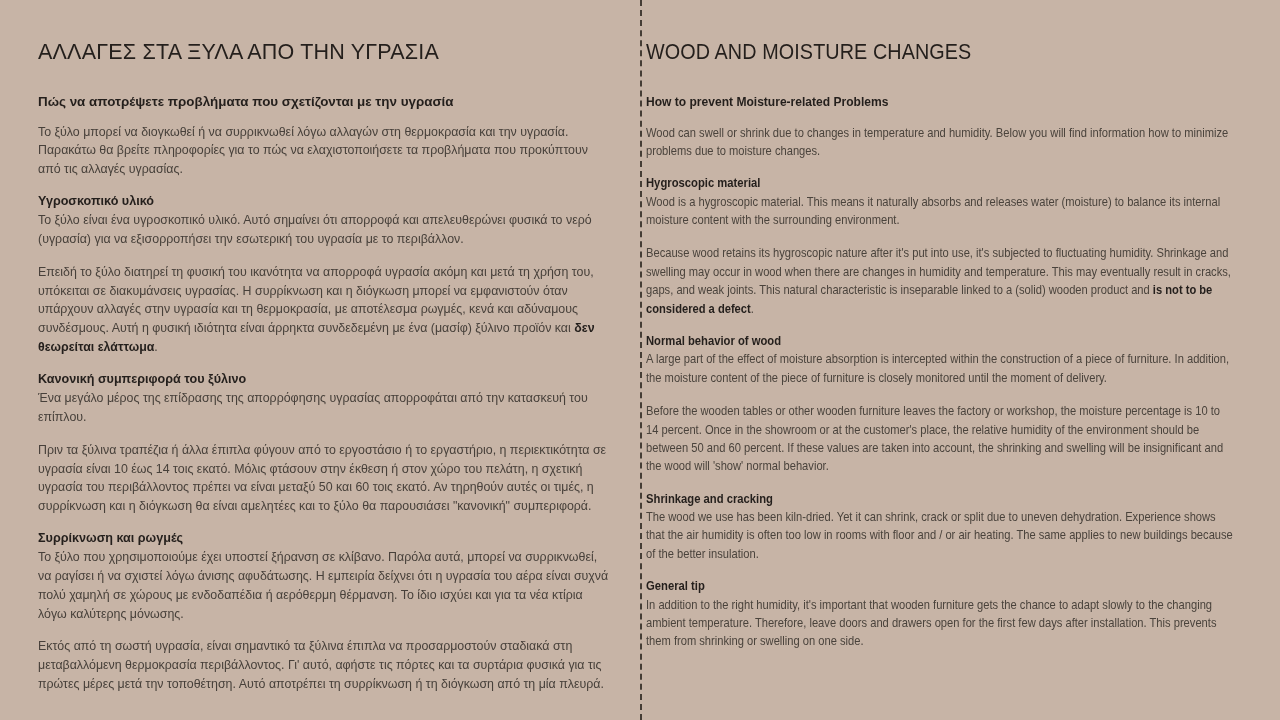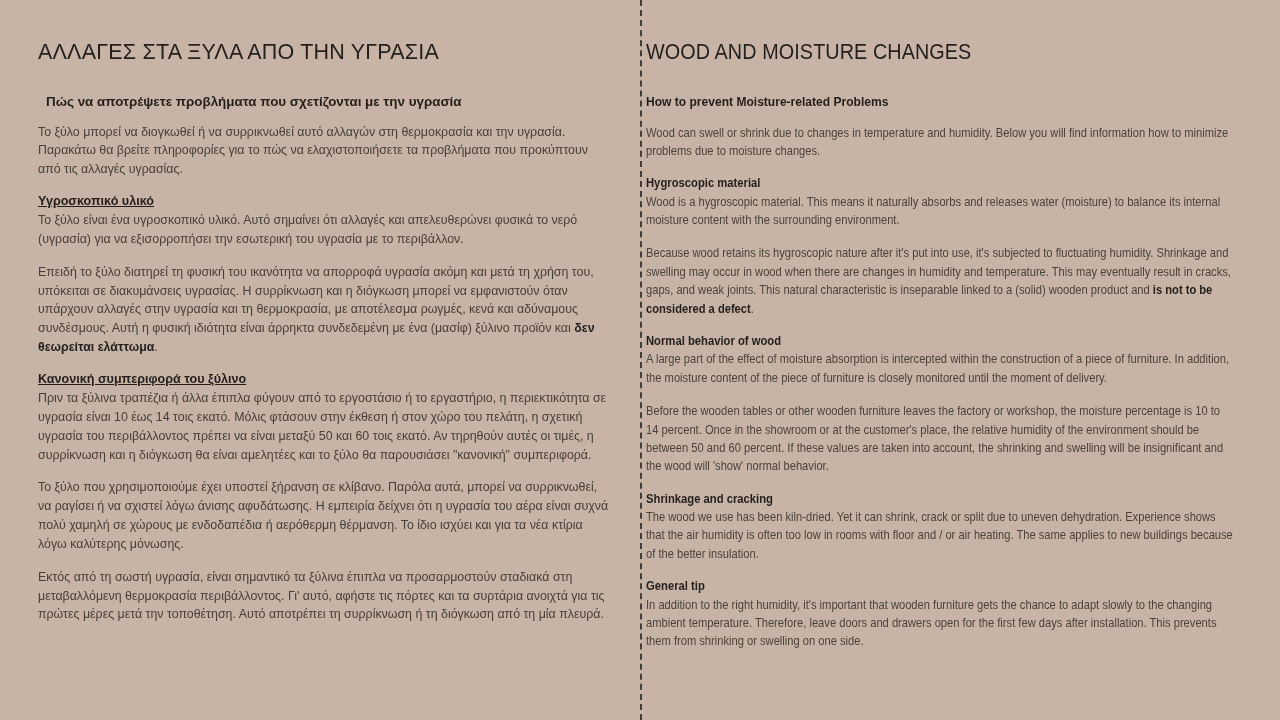--- a/index.html
+++ b/index.html
@@ -58,39 +58,38 @@
     font-weight: 400;
     letter-spacing: 0.2px;
     color: #241f1c;
     margin: 0 0 28px 0;
     line-height: 1.2;
   }
   .column-left .lead-heading {
     font-size: 13.4px;
     font-weight: bold;
     color: #241f1c;
-    margin: 0 0 12px 8px;
+    margin: 0 0 12px 0;
     line-height: 1.25;
   }
   .column-left .section-heading {
     font-size: 12.6px;
     font-weight: bold;
     color: #241f1c;
     margin: 0 0 1px 0;
     line-height: 1.35;
   }
   .column-left p {
     font-size: 12.4px;
     line-height: 1.52;
     color: #47403a;
     margin: 0 0 14px 0;
   }
   .column-left .gap-before {
     margin-top: 14px;
-    text-decoration: underline;
   }
 
   
   .column-right .doc-title {
     font-size: 21.5px;
     font-weight: 400;
     letter-spacing: 0.1px;
     color: #241f1c;
     margin: 0 0 28px 0;
     line-height: 1.2;
@@ -139,32 +138,34 @@
 <div class="page">
 
   <div class="divider"></div>
 
   <div class="column column-left">
 
     <h1 class="doc-title">ΑΛΛΑΓΕΣ ΣΤΑ ΞΥΛΑ ΑΠΟ ΤΗΝ ΥΓΡΑΣΙΑ</h1>
 
     <h2 class="lead-heading">Πώς να αποτρέψετε προβλήματα που σχετίζονται με την υγρασία</h2>
 
-    <p>Το ξύλο μπορεί να διογκωθεί ή να συρρικνωθεί αυτό αλλαγών στη θερμοκρασία και την υγρασία. Παρακάτω θα βρείτε πληροφορίες για το πώς να ελαχιστοποιήσετε τα προβλήματα που προκύπτουν από τις αλλαγές υγρασίας.</p>
+    <p>Το ξύλο μπορεί να διογκωθεί ή να συρρικνωθεί λόγω αλλαγών στη θερμοκρασία και την υγρασία. Παρακάτω θα βρείτε πληροφορίες για το πώς να ελαχιστοποιήσετε τα προβλήματα που προκύπτουν από τις αλλαγές υγρασίας.</p>
 
     <h3 class="section-heading gap-before">Υγροσκοπικό υλικό</h3>
-    <p>Το ξύλο είναι ένα υγροσκοπικό υλικό. Αυτό σημαίνει ότι αλλαγές και απελευθερώνει φυσικά το νερό (υγρασία) για να εξισορροπήσει την εσωτερική του υγρασία με το περιβάλλον.</p>
+    <p>Το ξύλο είναι ένα υγροσκοπικό υλικό. Αυτό σημαίνει ότι απορροφά και απελευθερώνει φυσικά το νερό (υγρασία) για να εξισορροπήσει την εσωτερική του υγρασία με το περιβάλλον.</p>
     <p><span>Επειδή το ξύλο διατηρεί τη φυσική του ικανότητα να απορροφά υγρασία ακόμη και μετά τη χρήση του, υπόκειται σε διακυμάνσεις υγρασίας. Η συρρίκνωση και η διόγκωση μπορεί να εμφανιστούν όταν υπάρχουν αλλαγές στην υγρασία και τη θερμοκρασία, με αποτέλεσμα ρωγμές, κενά και αδύναμους συνδέσμους. Αυτή η φυσική ιδιότητα είναι άρρηκτα συνδεδεμένη με ένα (μασίφ) ξύλινο προϊόν και </span><b>δεν θεωρείται ελάττωμα</b><span>.</span></p>
 
     <h3 class="section-heading gap-before">Κανονική συμπεριφορά του ξύλινο</h3>
+    <p>Ένα μεγάλο μέρος της επίδρασης της απορρόφησης υγρασίας απορροφάται από την κατασκευή του επίπλου.</p>
     <p>Πριν τα ξύλινα τραπέζια ή άλλα έπιπλα φύγουν από το εργοστάσιο ή το εργαστήριο, η περιεκτικότητα σε υγρασία είναι 10 έως 14 τοις εκατό. Μόλις φτάσουν στην έκθεση ή στον χώρο του πελάτη, η σχετική υγρασία του περιβάλλοντος πρέπει να είναι μεταξύ 50 και 60 τοις εκατό. Αν τηρηθούν αυτές οι τιμές, η συρρίκνωση και η διόγκωση θα είναι αμελητέες και το ξύλο θα παρουσιάσει "κανονική" συμπεριφορά.</p>
 
+    <h3 class="section-heading gap-before">Συρρίκνωση και ρωγμές</h3>
     <p>Το ξύλο που χρησιμοποιούμε έχει υποστεί ξήρανση σε κλίβανο. Παρόλα αυτά, μπορεί να συρρικνωθεί, να ραγίσει ή να σχιστεί λόγω άνισης αφυδάτωσης. Η εμπειρία δείχνει ότι η υγρασία του αέρα είναι συχνά πολύ χαμηλή σε χώρους με ενδοδαπέδια ή αερόθερμη θέρμανση. Το ίδιο ισχύει και για τα νέα κτίρια λόγω καλύτερης μόνωσης.</p>
 
-    <p>Εκτός από τη σωστή υγρασία, είναι σημαντικό τα ξύλινα έπιπλα να προσαρμοστούν σταδιακά στη μεταβαλλόμενη θερμοκρασία περιβάλλοντος. Γι' αυτό, αφήστε τις πόρτες και τα συρτάρια ανοιχτά για τις πρώτες μέρες μετά την τοποθέτηση. Αυτό αποτρέπει τη συρρίκνωση ή τη διόγκωση από τη μία πλευρά.</p>
+    <p>Εκτός από τη σωστή υγρασία, είναι σημαντικό τα ξύλινα έπιπλα να προσαρμοστούν σταδιακά στη μεταβαλλόμενη θερμοκρασία περιβάλλοντος. Γι' αυτό, αφήστε τις πόρτες και τα συρτάρια φυσικά για τις πρώτες μέρες μετά την τοποθέτηση. Αυτό αποτρέπει τη συρρίκνωση ή τη διόγκωση από τη μία πλευρά.</p>
 
   </div>
 
   <div class="column column-right">
 
     <h1 class="doc-title">WOOD AND MOISTURE CHANGES</h1>
 
     <h2 class="lead-heading">How to prevent Moisture-related Problems</h2>
 
     <p>Wood can swell or shrink due to changes in temperature and humidity. Below you will find information how to minimize problems due to moisture changes.</p>

